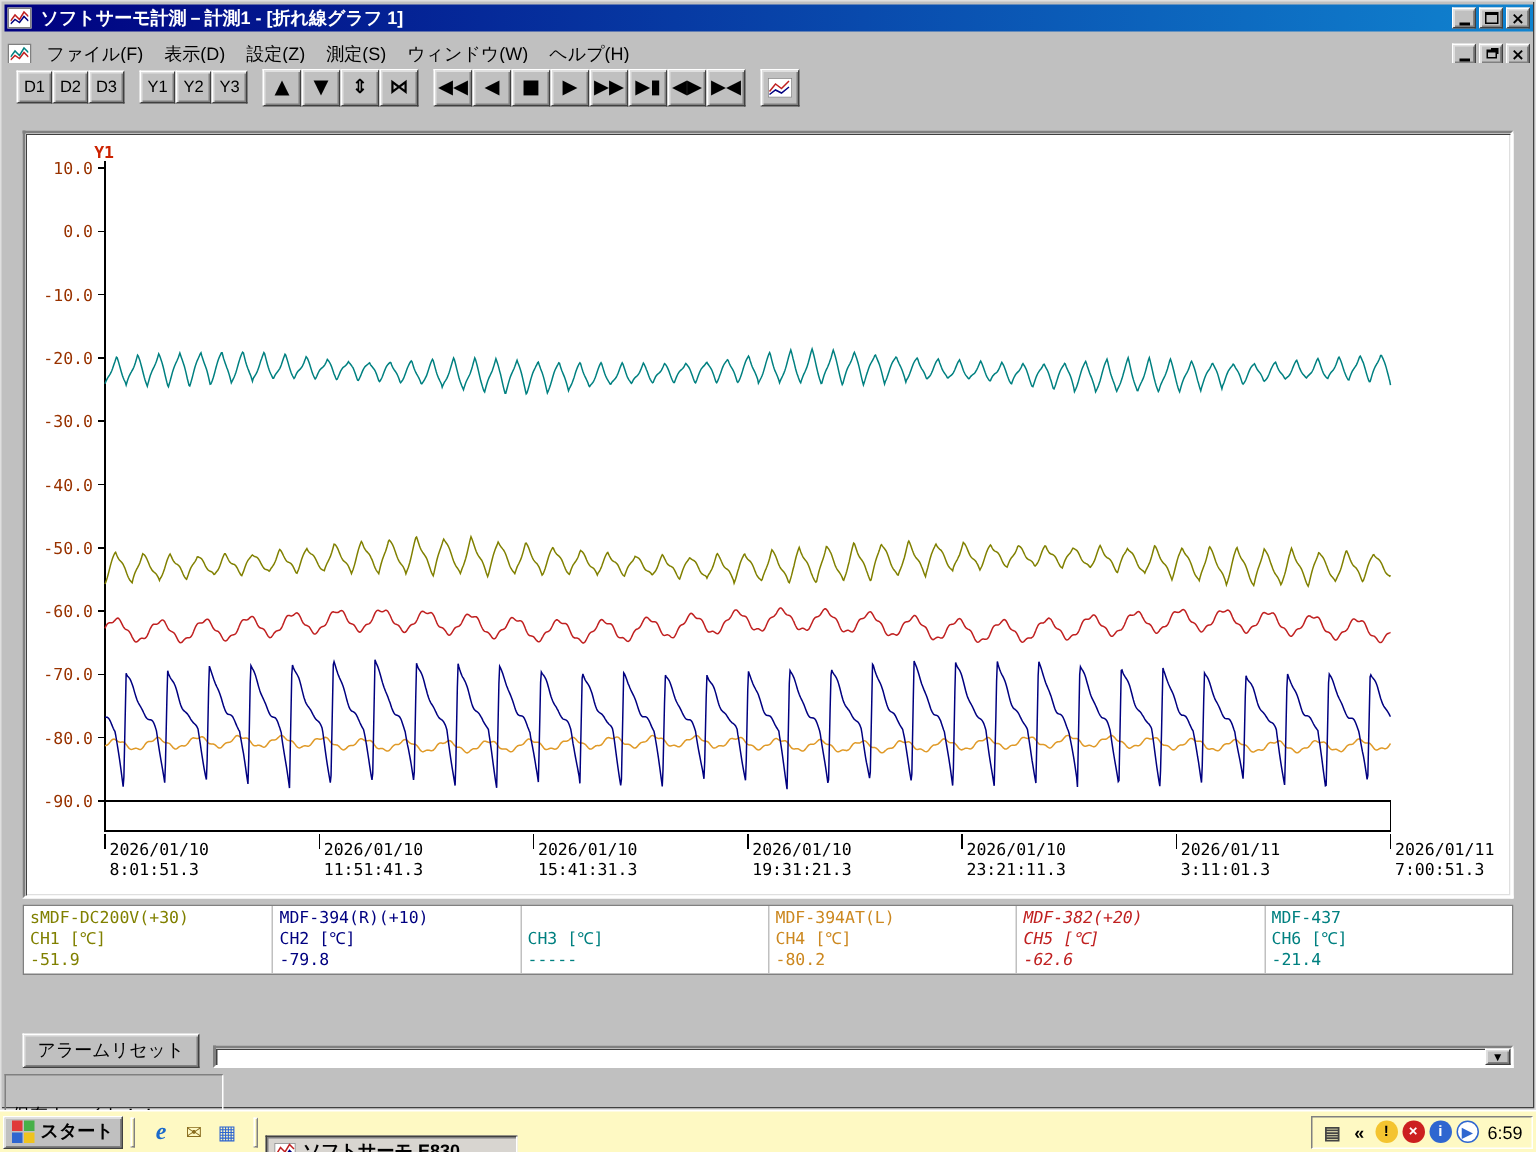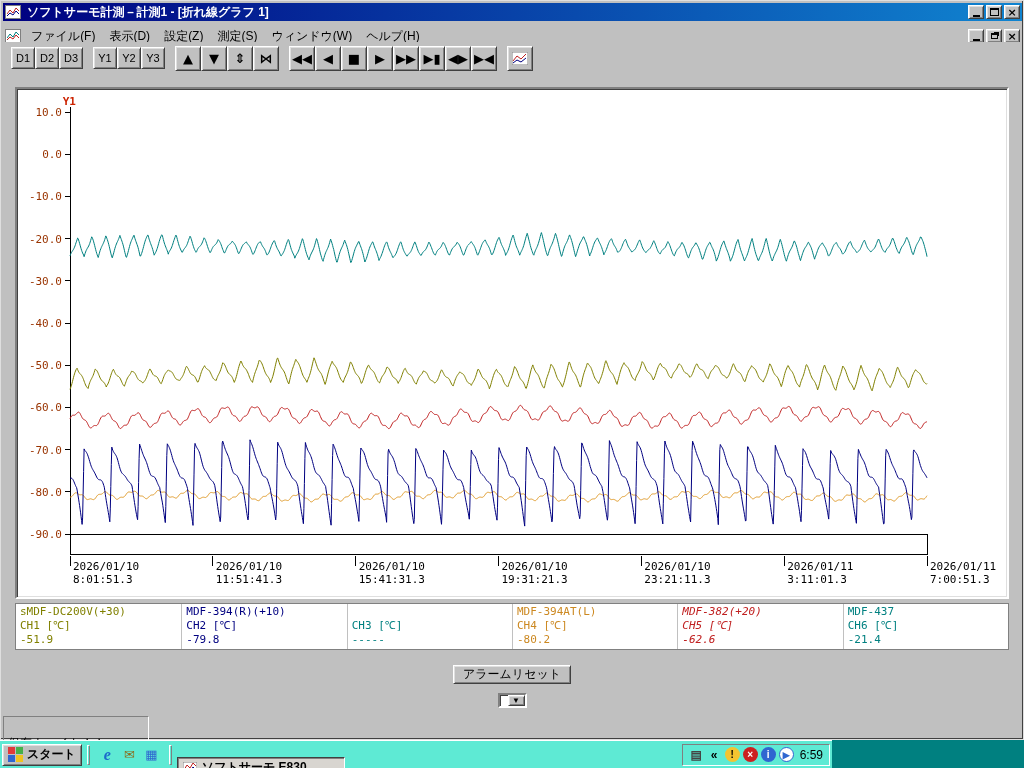--- a/index.html
+++ b/index.html
@@ -47,35 +47,35 @@
 
   
   .legend{position:absolute;left:14px;top:602px;width:994px;height:47px;background:#fff;
        border:1px solid #808080;display:grid;grid-template-columns:repeat(6,1fr);}
   .leg-cell{border-left:1px solid #c0c0c0;padding:1px 4px;font-family:"DejaVu Sans Mono","Liberation Mono",monospace;
        font-size:11px;line-height:14px;white-space:nowrap;overflow:hidden;}
   .leg-cell:first-child{border-left:none;}
   .leg-line{min-height:14px;}
 
   
-  .alarm-row{position:absolute;left:14px;top:664px;width:994px;height:23px;display:flex;gap:9px;align-items:center;flex-direction:column;}
+  .alarm-row{position:absolute;left:14px;top:688px;width:994px;height:23px;display:flex;gap:9px;align-items:flex-end;}
   .btn{height:23px;padding:0 9px;background:#c0c0c0;border:1px solid;border-color:#fff #404040 #404040 #fff;
        box-shadow:inset 1px 1px 0 #dfdfdf,inset -1px -1px 0 #808080;font-size:12px;cursor:default;white-space:nowrap;}
   .combo{flex:1;background:#fff;border:2px solid;border-color:#808080 #fff #fff #808080;
        box-shadow:inset 1px 1px 0 #404040;display:flex;}
   .combo-field{flex:1;font-size:12px;padding:2px 4px;}
   .combo-arrow{width:17px;background:#c0c0c0;border:1px solid;border-color:#fff #404040 #404040 #fff;
        box-shadow:inset 1px 1px 0 #dfdfdf,inset -1px -1px 0 #808080;font-size:8px;display:flex;align-items:center;justify-content:center;padding:0;}
 
   
   .statusbar{position:absolute;left:2px;top:713px;width:1019px;height:23px;display:flex;align-items:stretch;padding:2px 0;}
   .status-cell{width:146px;border:1px solid;border-color:#808080 #fff #fff #808080;padding:18px 4px;font-size:12px;white-space:nowrap;overflow:hidden;}
 
   
-  #taskbar{position:absolute;left:0;top:740px;width:832px;height:28px;background:#5eead4;
+  #taskbar{position:absolute;left:0;top:740px;width:1024px;height:28px;background:#fef9c3;
        border-top:1px solid #fff;display:flex;align-items:center;gap:3px;padding:0 2px;}
   .start{height:22px;display:flex;align-items:center;gap:4px;font-weight:bold;font-size:12px;padding:0 5px;
        background:#c0c0c0;border:1px solid;border-color:#fff #404040 #404040 #fff;
        box-shadow:inset 1px 1px 0 #dfdfdf,inset -1px -1px 0 #808080;cursor:default;}
   .winflag{display:grid;grid-template-columns:7px 7px;grid-auto-rows:7px;gap:1px;}
   .winflag i{display:block;}
   .f1{background:#e03a3a;}.f2{background:#46b048;}.f3{background:#2f66d0;}.f4{background:#efc31f;}
   .tb-divider{width:3px;height:20px;border:1px solid;border-color:#fff #808080 #808080 #fff;margin:0 2px;}
   .quick{display:flex;align-items:center;gap:3px;padding:0 3px;}
   .ql{width:19px;height:19px;display:flex;align-items:center;justify-content:center;font-size:13px;cursor:default;}

